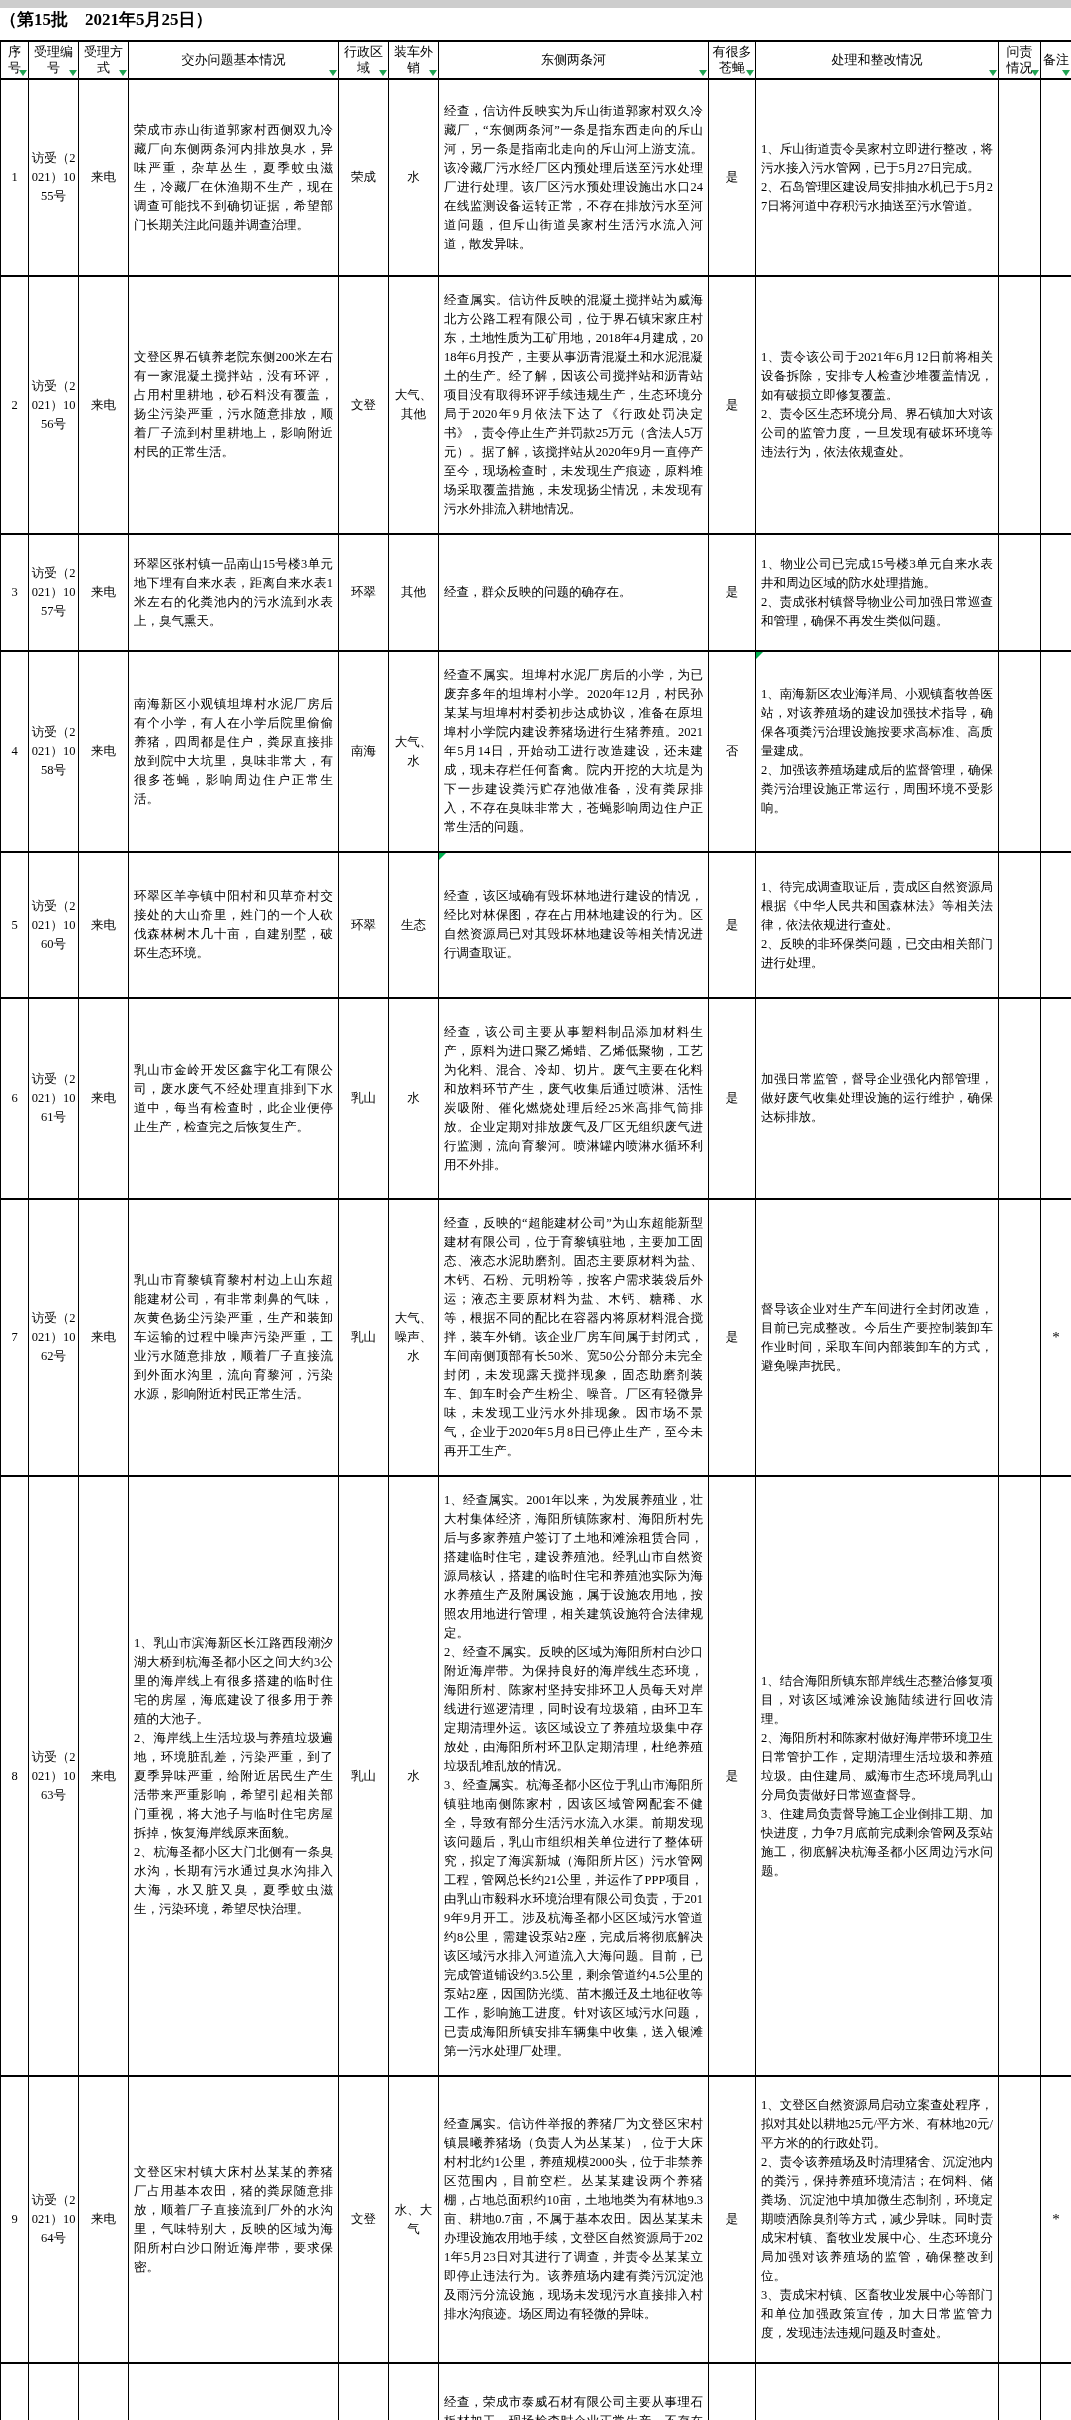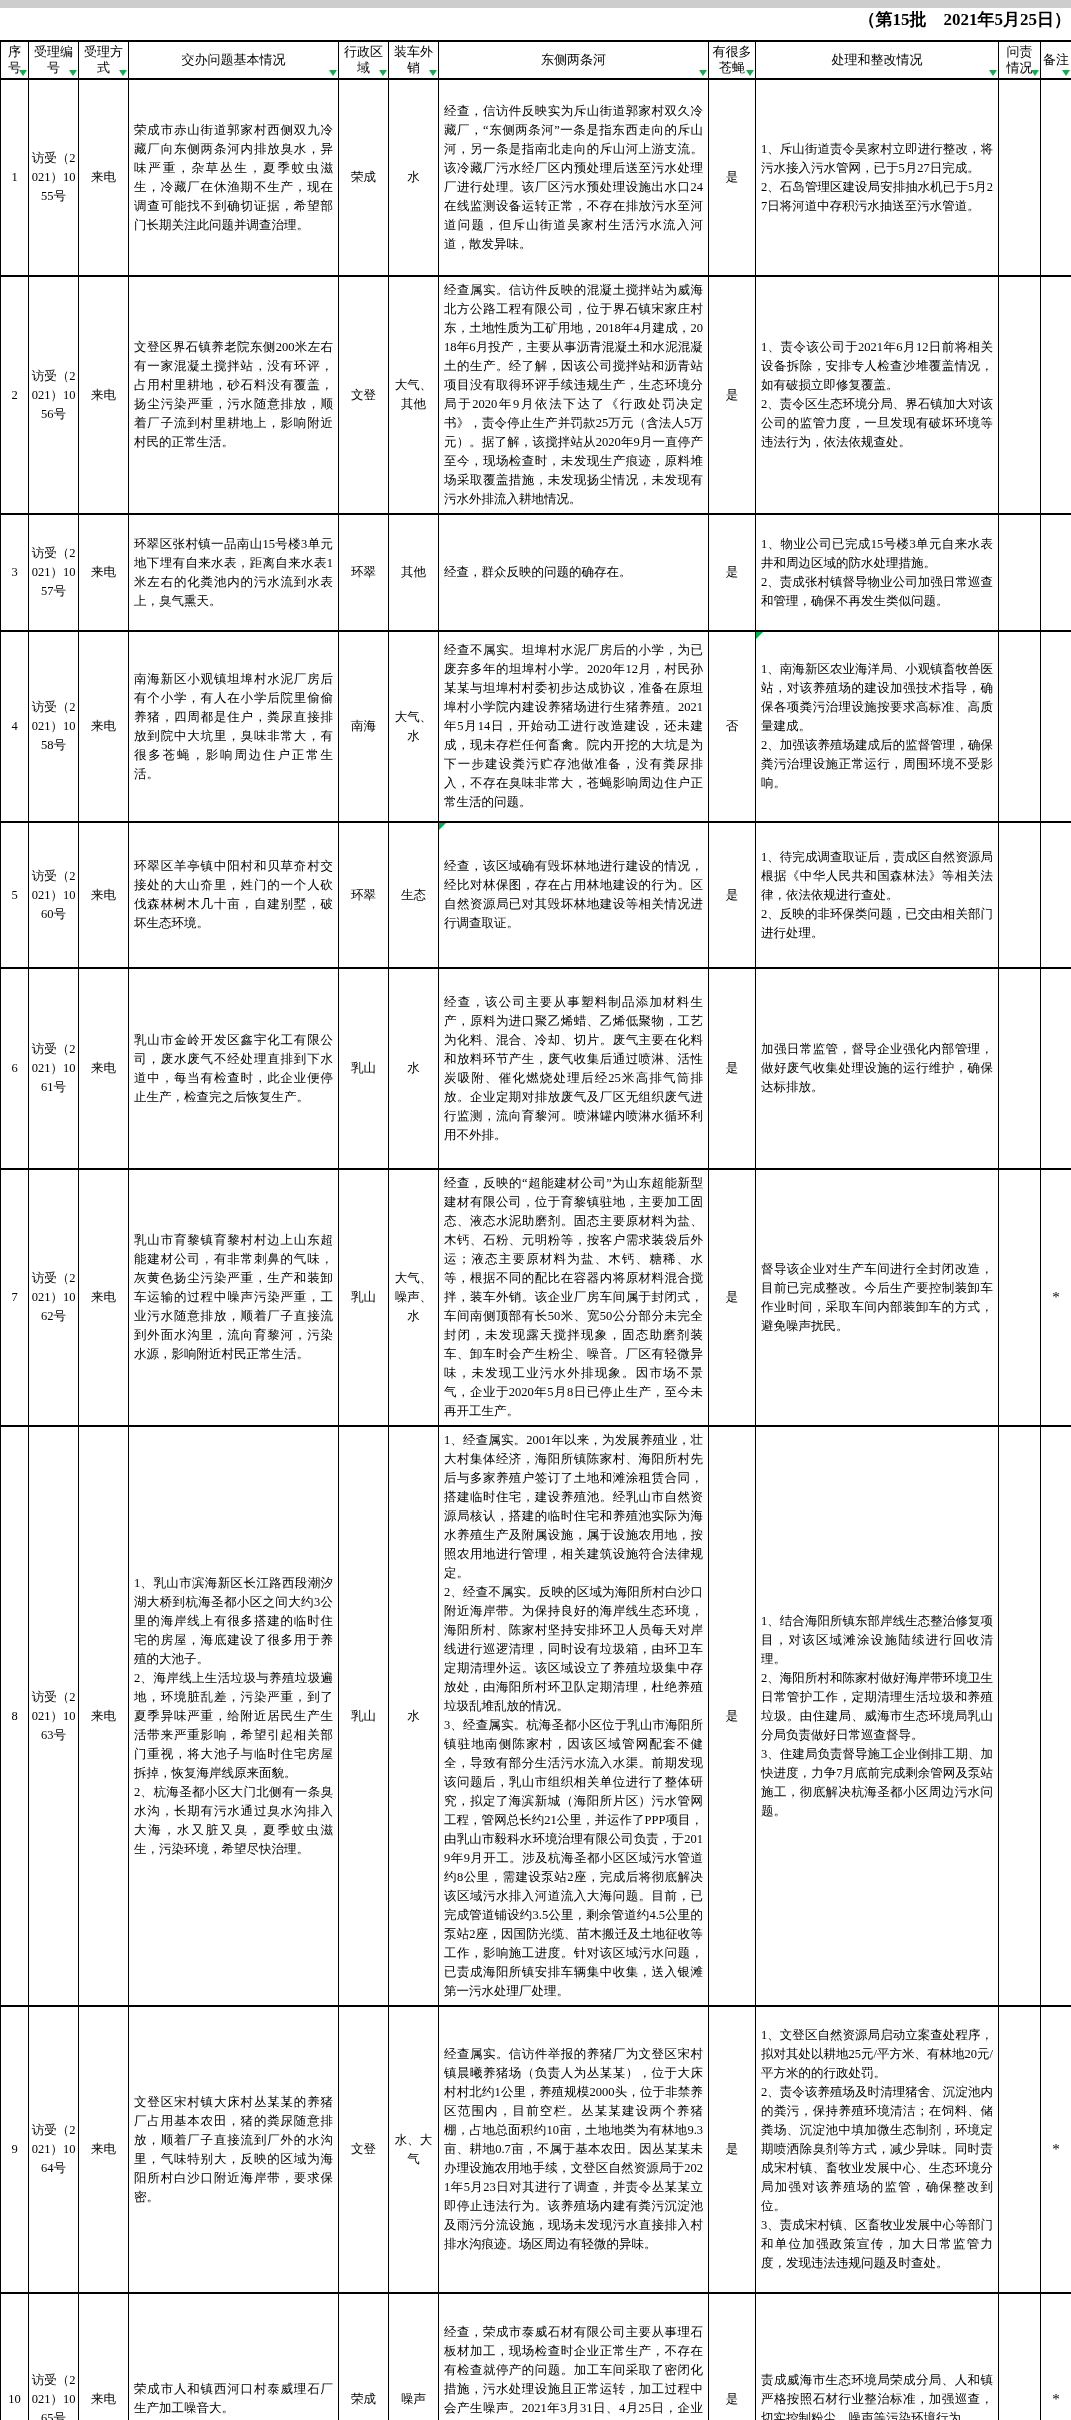--- a/index.html
+++ b/index.html
@@ -1,29 +1,29 @@
 <!DOCTYPE html>
 <html><head>
 <meta charset="utf-8">
 <style>
   html,body{margin:0;padding:0;background:#ffffff;color:#000;
     font-family:"Liberation Serif","DejaVu Serif",serif;}
   .topstrip{height:8px;background:#cdcdcd;}
   .page{width:1071px;}
   .title{text-align:center;font-size:30px;font-weight:bold;letter-spacing:1px;
     margin:12px 0 2px 0;font-family:"Liberation Serif","DejaVu Serif",serif;}
-  .subtitle{text-align:right;font-size:17px;font-weight:bold;margin:0 0 9px 0;}
+  .subtitle{text-align:left;font-size:17px;font-weight:bold;margin:0 0 9px 0;}
   table{border-collapse:collapse;table-layout:fixed;width:1071px;}
   th,td{border:1px solid #000;border-top-width:2px;border-bottom-width:2px;
     overflow:hidden;vertical-align:middle;}
   th{font-weight:normal;font-size:13px;line-height:1.25;text-align:center;
     position:relative;padding:1px 2px;word-break:break-all;height:34px;}
   td{font-size:12.5px;line-height:1.52;padding:1px 2px;text-align:center;
     word-break:break-all;position:relative;}
-  td.col-jb,td.col-dc,td.col-cl{text-align:justify;padding:4px 5px;white-space:pre-line;}
+  td.col-jb,td.col-dc,td.col-cl{text-align:justify;padding:14px 5px;white-space:pre-line;}
   td.col-bz{font-size:15px;}
   .filter{position:absolute;right:1px;bottom:2px;width:0;height:0;
     border-left:4px solid transparent;border-right:4px solid transparent;
     border-top:6px solid #21a453;}
   .cflag{position:absolute;top:0;left:0;width:0;height:0;
     border-top:7px solid #00b050;border-right:7px solid transparent;}
 </style>
 </head>
 <body>
 

